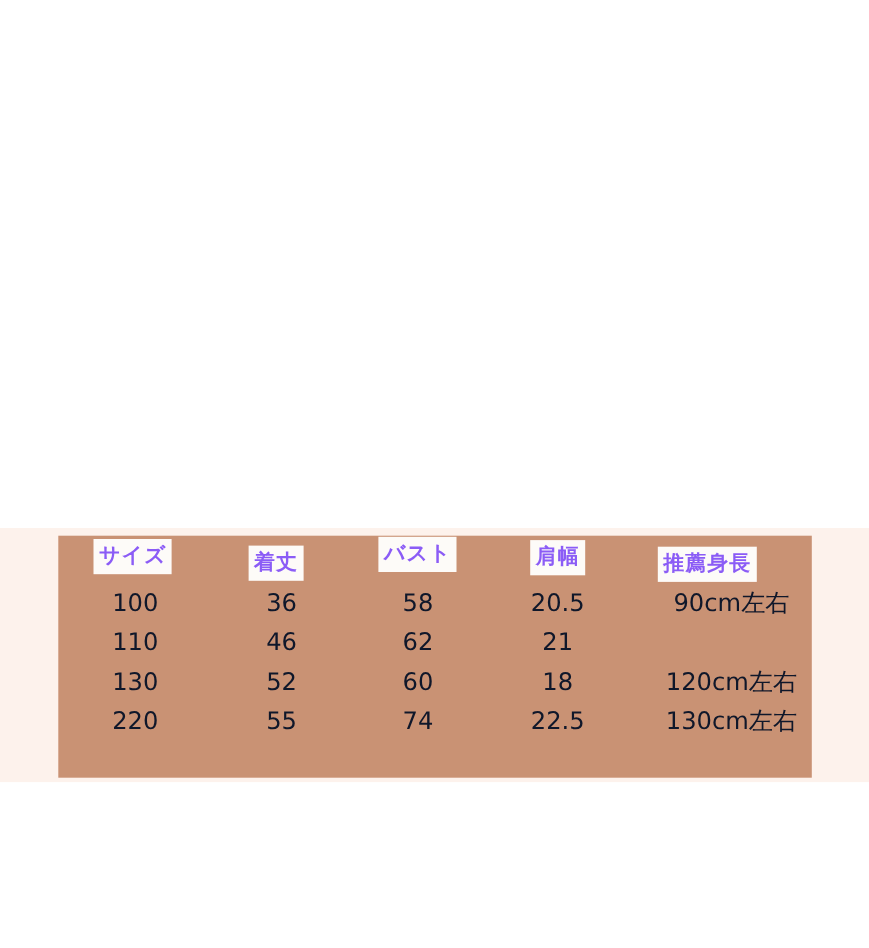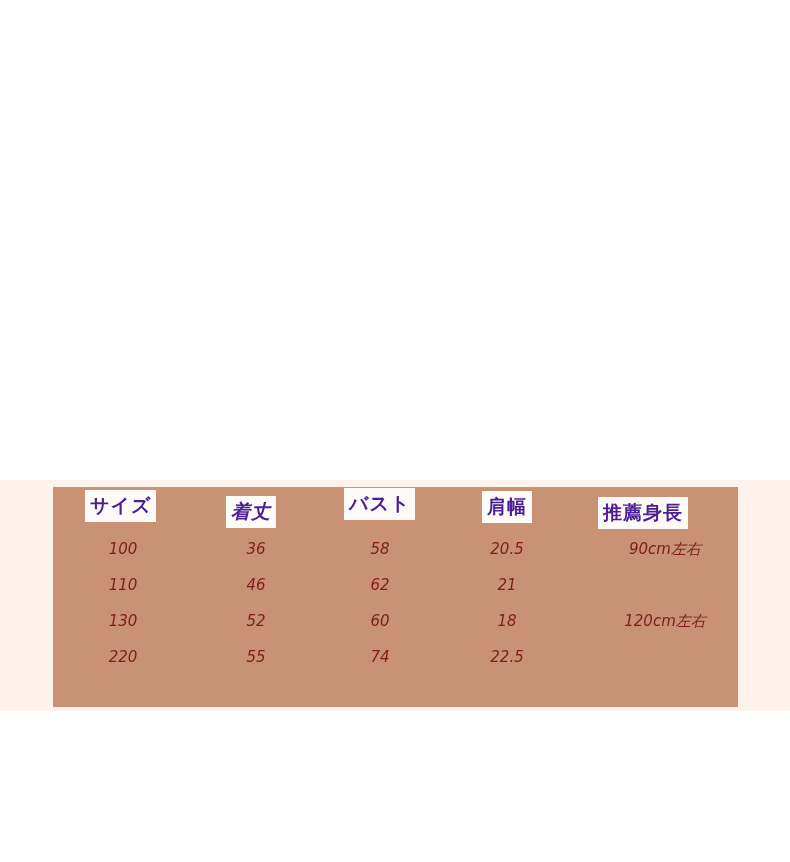--- a/index.html
+++ b/index.html
@@ -39,56 +39,55 @@
   .header-row {
     position: absolute;
     left: 0;
     top: 0;
     width: 685px;
     height: 48px;
   }
   .col-header {
     position: absolute;
     background: #fdfbf8;
-    color: #4c1d95;
+    color: #8b5cf6;
     font-size: 19px;
     font-weight: 700;
     line-height: 1;
     padding: 6px 5px 7px 5px;
     white-space: nowrap;
     letter-spacing: 1px;
     font-family: "DejaVu Sans", "Liberation Sans", sans-serif;
   }
   .col-header.h0 { left: 32px;  top: 3px; }
-  .col-header.h1 { left: 173px; top: 9px; font-style: italic; }
+  .col-header.h1 { left: 173px; top: 9px; }
   .col-header.h2 { left: 291px; top: 1px; }
   .col-header.h3 { left: 429px; top: 4px; }
   .col-header.h4 { left: 545px; top: 10px; }
 
   
   .data-rows {
     position: absolute;
     left: 0;
     top: 48px;
     width: 685px;
   }
   .data-row {
     position: relative;
     height: 36px;
   }
   .cell {
     position: absolute;
     top: 0;
-    color: #7f1d1d;
-    font-size: 15px;
+    color: #0f172a;
+    font-size: 22px;
     line-height: 28px;
     text-align: center;
     white-space: nowrap;
     font-family: "DejaVu Sans", "Liberation Sans", sans-serif;
-    font-style: italic;
   }
   .cell.c0 { left:  22px; width: 96px; }
   .cell.c1 { left: 155px; width: 96px; }
   .cell.c2 { left: 279px; width: 96px; }
   .cell.c3 { left: 406px; width: 96px; }
   .cell.c4 { left: 532px; width: 160px; }
 </style>
 </head>
 <body>
 
@@ -128,16 +127,17 @@
       <div class="cell c2">60</div>
       <div class="cell c3">18</div>
       <div class="cell c4">120cm左右</div>
     </div>
 
     <div class="data-row">
       <div class="cell c0">220</div>
       <div class="cell c1">55</div>
       <div class="cell c2">74</div>
       <div class="cell c3">22.5</div>
+      <div class="cell c4">130cm左右</div>
     </div>
 
   </div>
 </div>
 
 </body></html>

